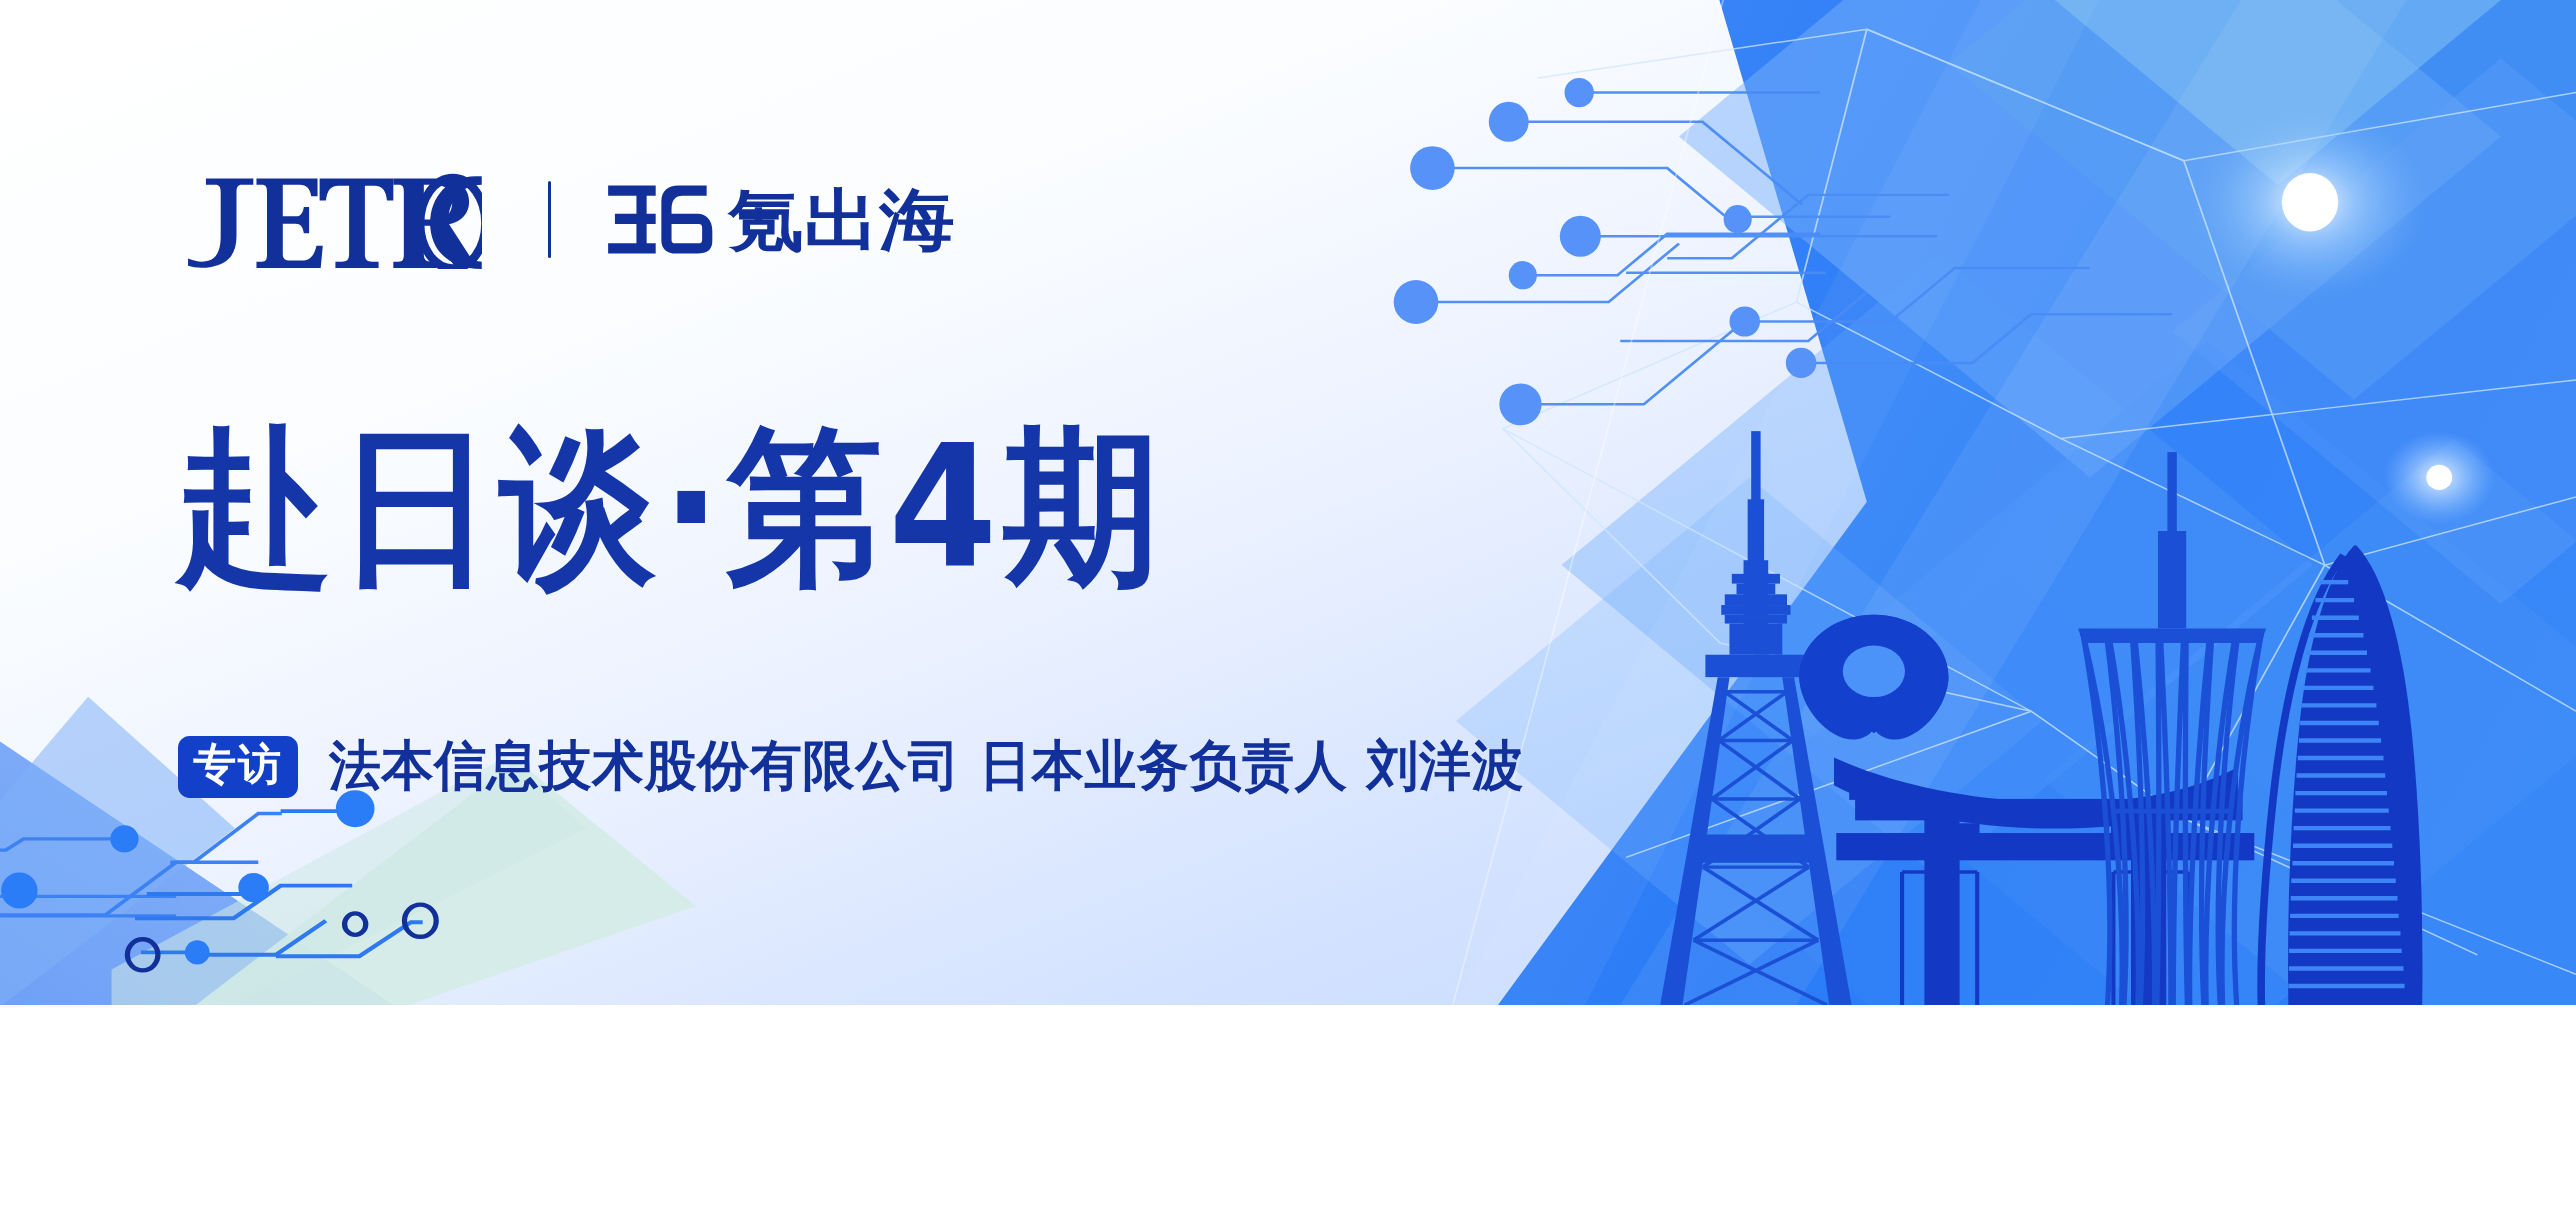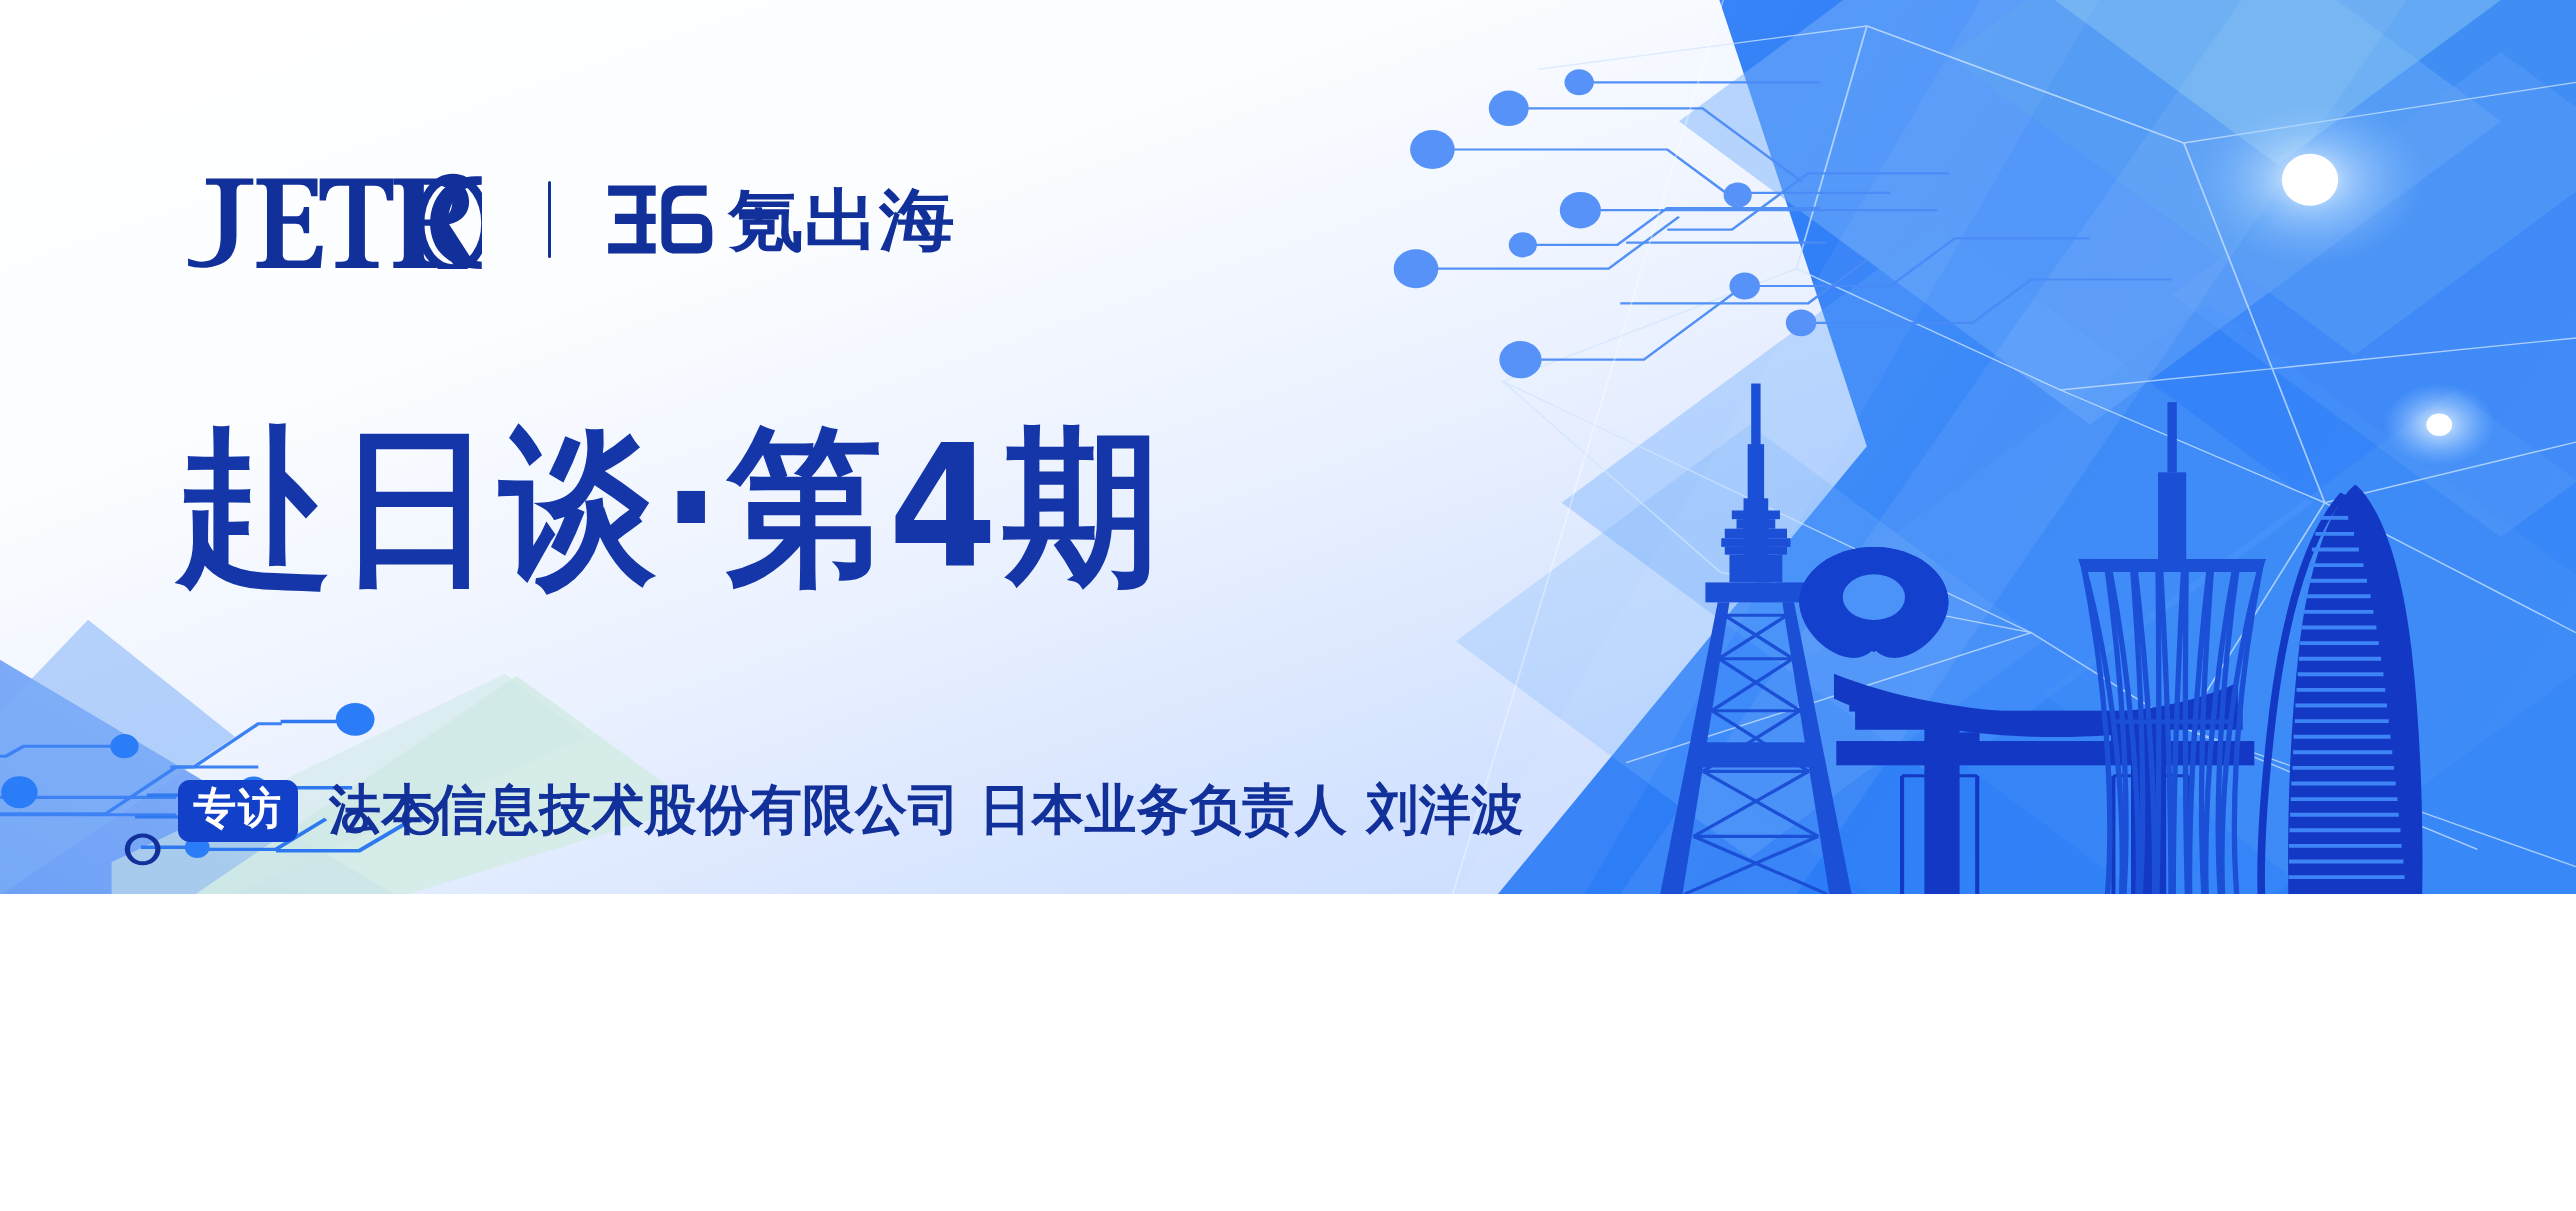--- a/index.html
+++ b/index.html
@@ -7,21 +7,21 @@
     padding: 0;
     background: #ffffff;
   }
   body {
     font-family: "Liberation Sans", "DejaVu Sans", sans-serif;
   }
 
   #banner {
     position: relative;
     width: 2576px;
-    height: 894px;
+    height: 1005px;
     overflow: hidden;
     background: #f0abfc;
   }
 
   
   .bg-layer {
     position: absolute;
     inset: 0;
     width: 100%;
     height: 100%;
@@ -79,21 +79,20 @@
   }
 
   
   .subtitle-row {
     position: absolute;
     left: 178px;
     top: 730px;
     display: flex;
     align-items: center;
     white-space: nowrap;
-    margin-top: 44px;
   }
   .badge {
     display: inline-flex;
     align-items: center;
     justify-content: center;
     background: #1240c8;
     color: #ffffff;
     border-radius: 11.7px;
     font-size: 43px;
     font-weight: 700;

